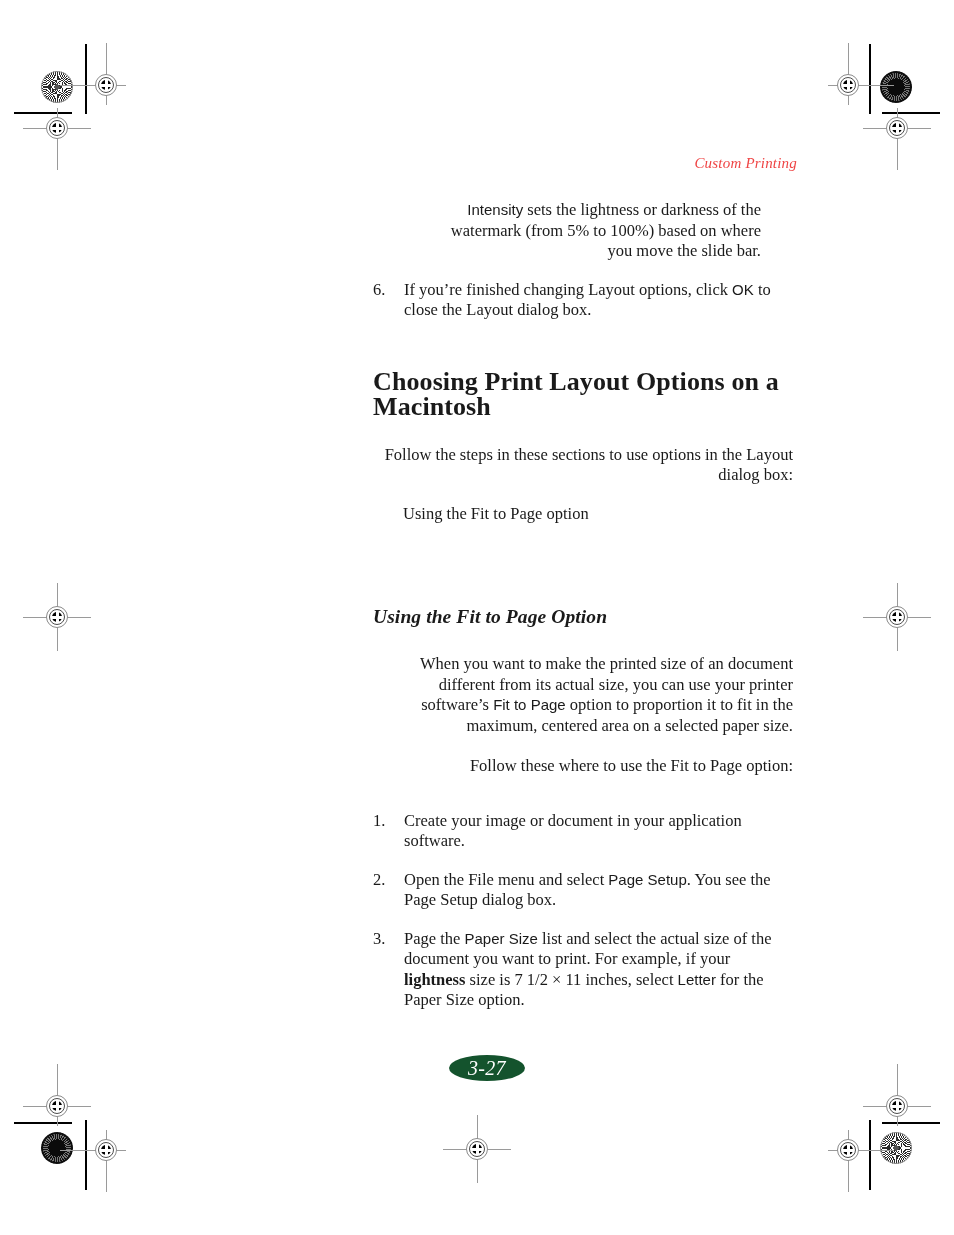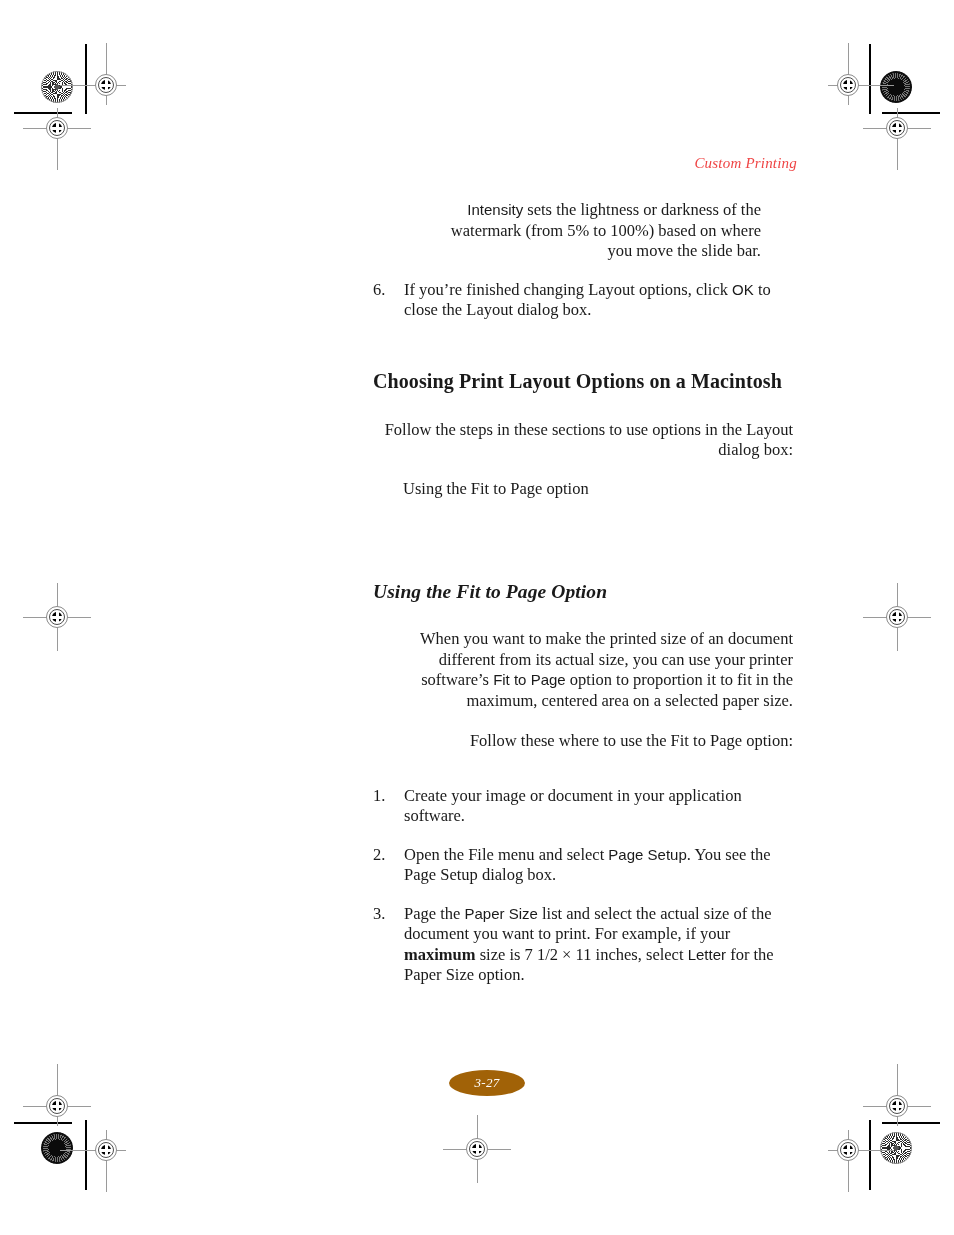--- a/index.html
+++ b/index.html
@@ -148,21 +148,21 @@
   .numitem .num {
     position: absolute;
     left: 0; top: 0;
     width: 22px;
     text-align: left;
   }
 
   h2.sec {
     font-family: "Liberation Serif", serif;
     font-weight: bold;
-    font-size: 20px;
+    font-size: 26px;
     line-height: 25px;
     margin: 0;
     letter-spacing: 0.1px;
   }
   h3.subsec {
     font-family: "Liberation Serif", serif;
     font-weight: bold;
     font-style: italic;
     font-size: 19.5px;
     line-height: 22px;
@@ -181,30 +181,29 @@
   .sp-20 { height: 20px; }
   .sp-26 { height: 26px; }
   .sp-34 { height: 34px; }
 
   .folio {
     position: absolute;
     left: 449px;
     top: 1055px;
     width: 76px;
     height: 26px;
-    background: #a16207;
+    background: #14532d;
     border-radius: 50%;
     color: #ffffff;
     font-style: italic;
     font-family: "Liberation Serif", serif;
-    font-size: 13px;
+    font-size: 20px;
     line-height: 26px;
     text-align: center;
     letter-spacing: 0.3px;
-    margin-top: 15px;
   }
 </style>
 </head>
 <body>
 
 <div id="page">
 
   <div class="marks">
 
     <div class="trim-v" style="left:85px;  top:44px;  height:70px;"></div>
@@ -377,20 +376,20 @@
 
       <div class="sp-18"></div>
 
       <div class="numitem">
         <span class="num">2.</span><span>Open the File menu and select </span><span class="sans">Page Setup</span><span>. You see the Page Setup dialog box.</span>
       </div>
 
       <div class="sp-18"></div>
 
       <div class="numitem">
-        <span class="num">3.</span><span>Page the </span><span class="sans">Paper Size</span><span> list and select the actual size of the document you want to print. For example, if your </span><span class="bold-serif">maximum</span><span> size is 7 1/2 × 11 inches, select </span><span class="sans">Letter</span><span> for the Paper Size option.</span>
+        <span class="num">3.</span><span>Page the </span><span class="sans">Paper Size</span><span> list and select the actual size of the document you want to print. For example, if your </span><span class="bold-serif">lightness</span><span> size is 7 1/2 × 11 inches, select </span><span class="sans">Letter</span><span> for the Paper Size option.</span>
       </div>
 
     </div>
 
     <div class="folio">3-27</div>
   </div>
 </div>
 
 </body></html>

